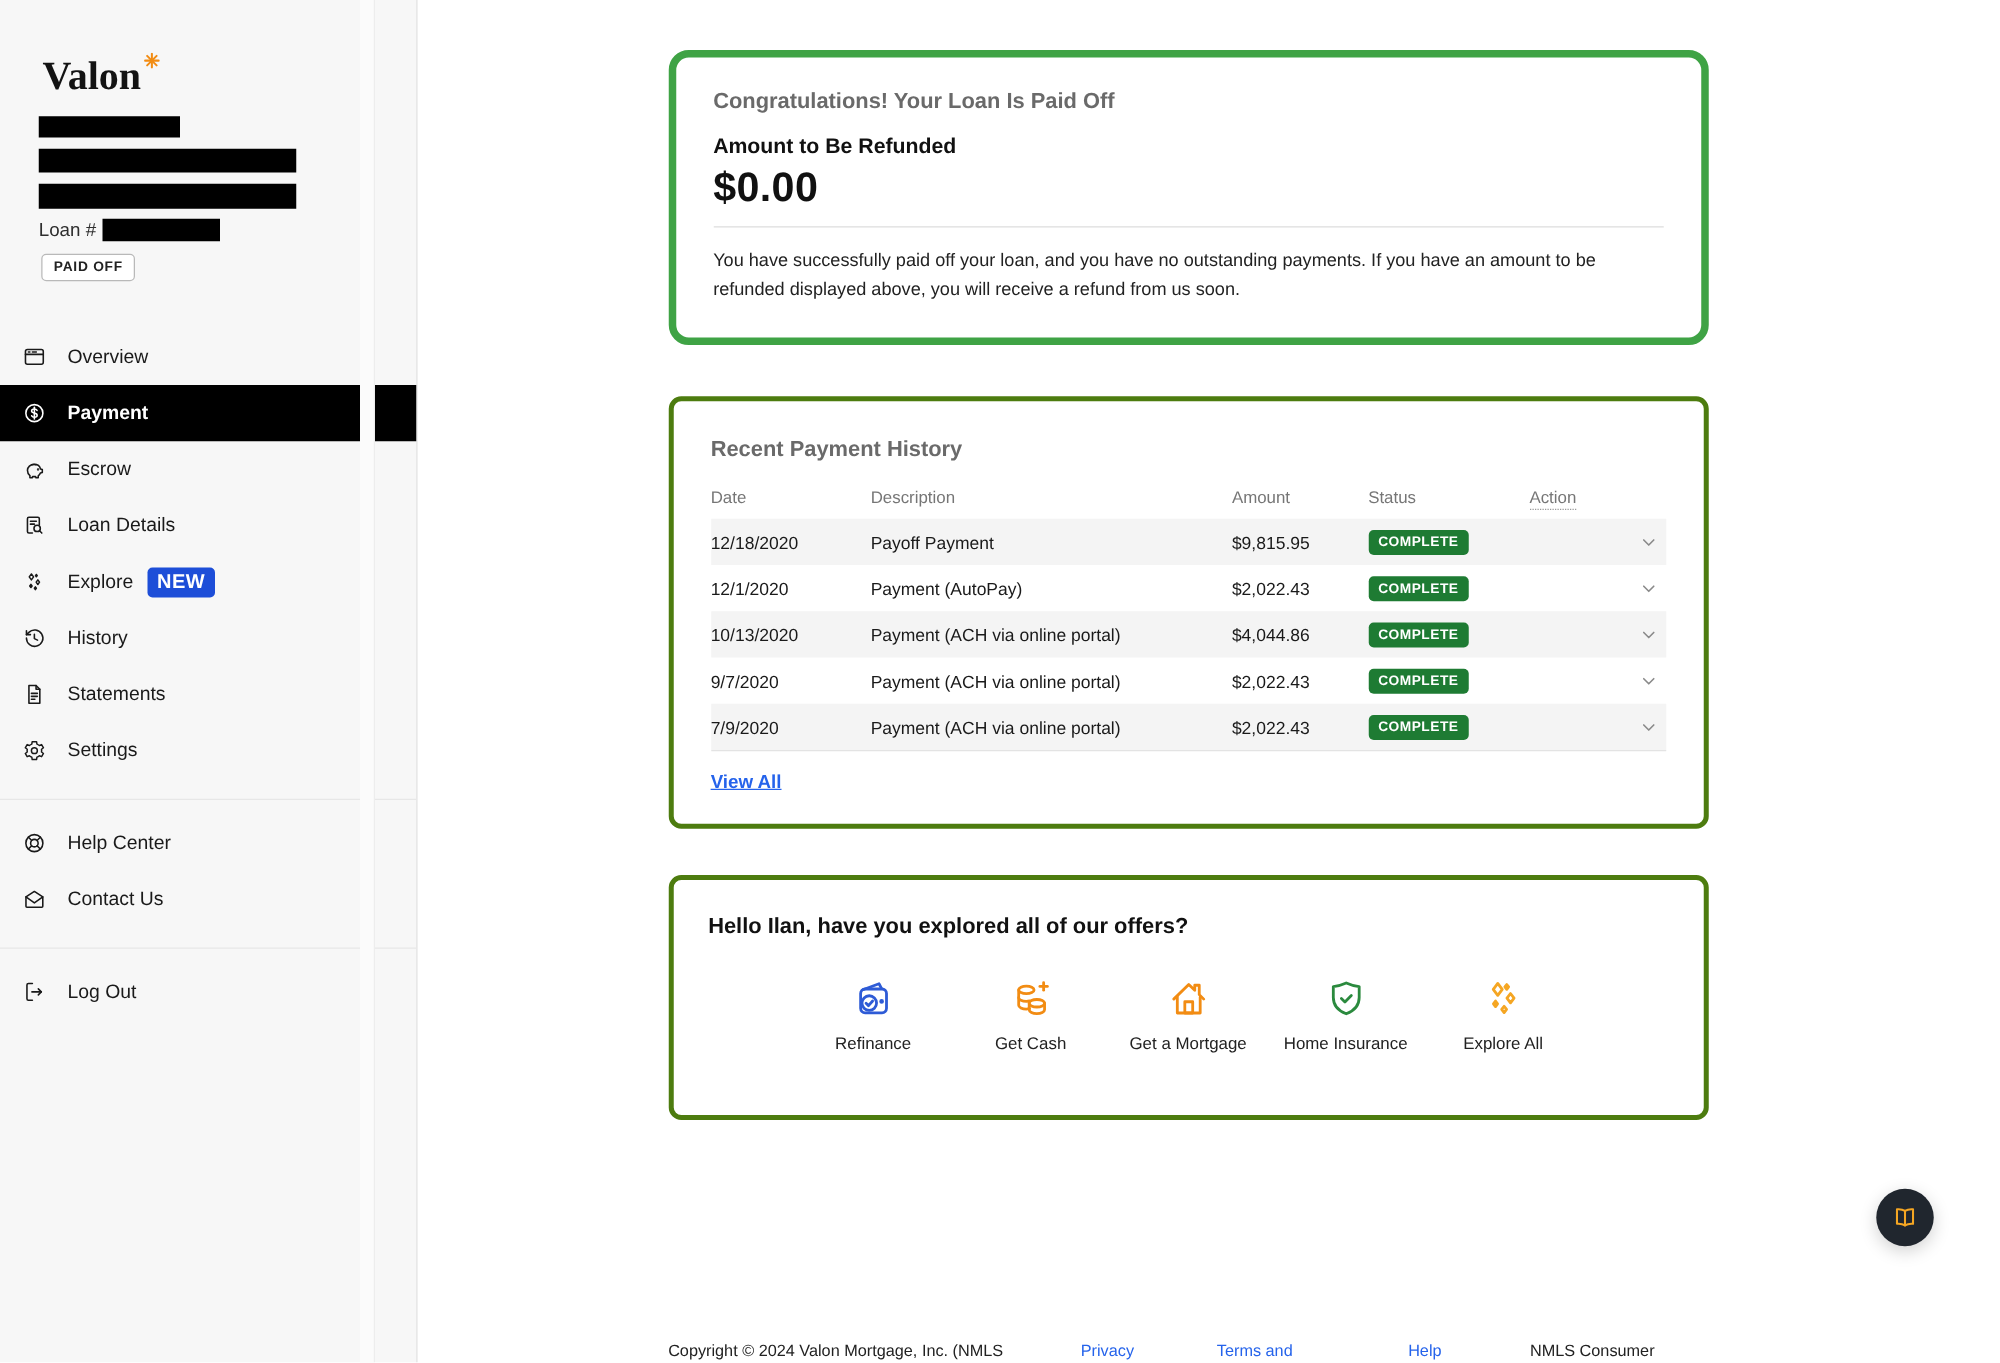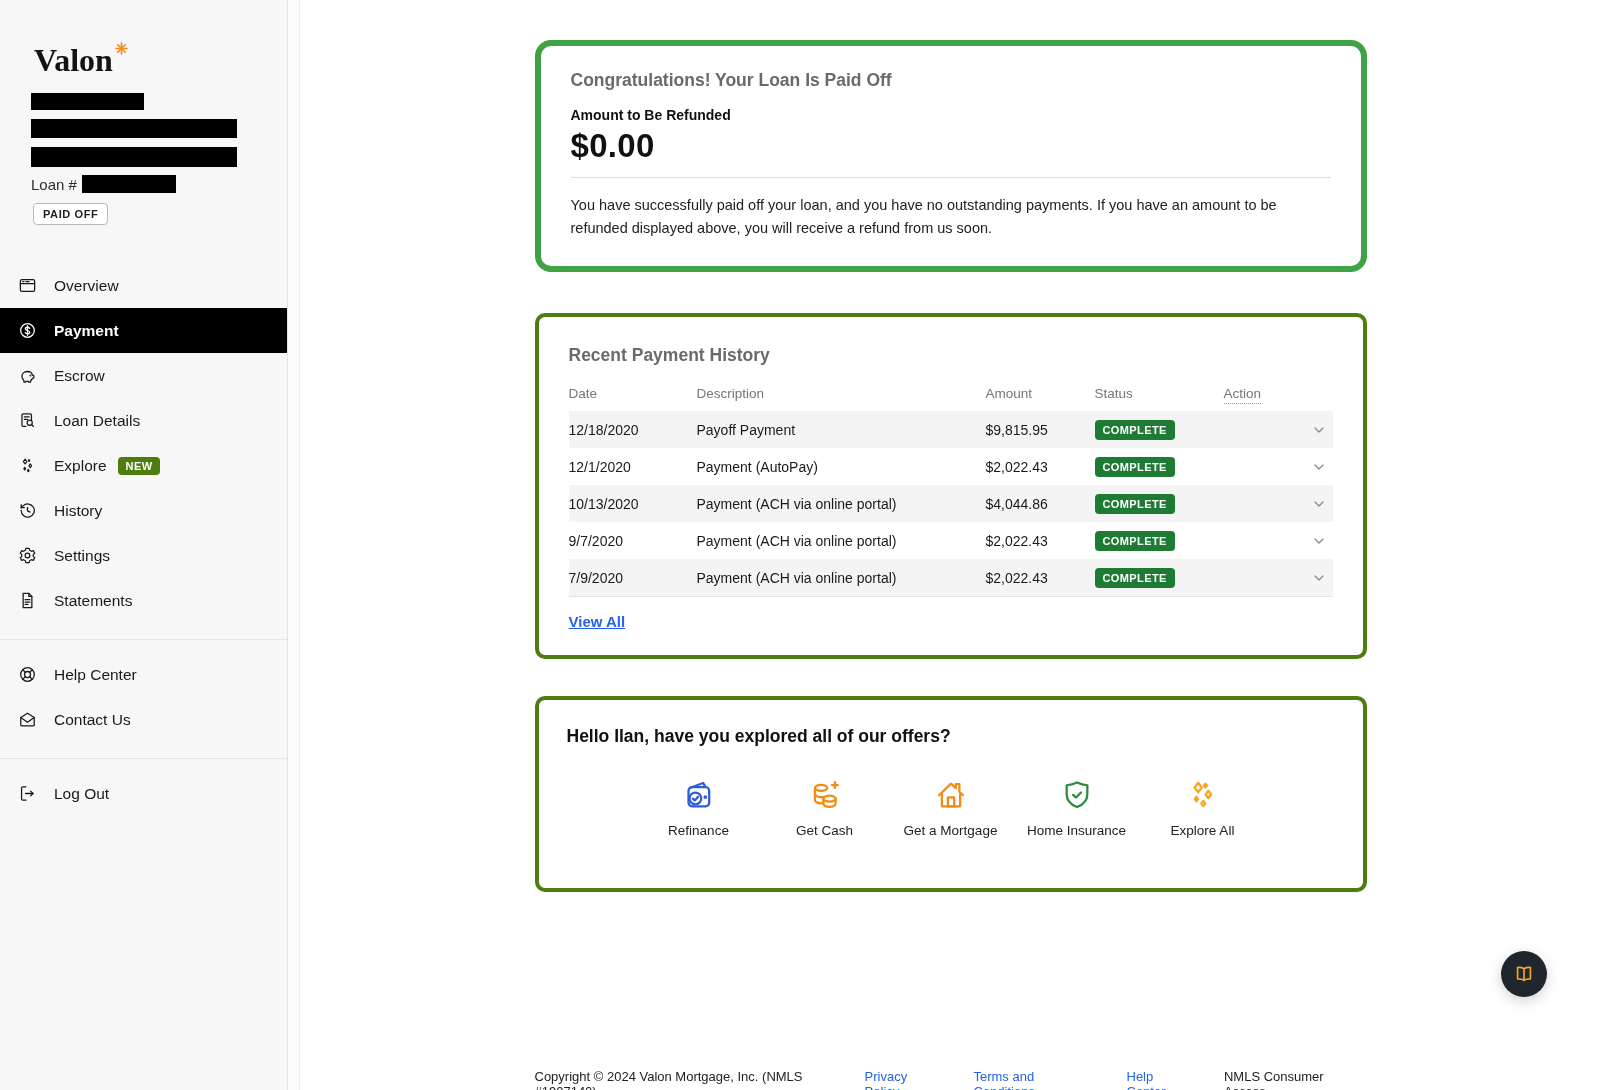--- a/index.html
+++ b/index.html
@@ -3,21 +3,21 @@
 <meta charset="utf-8">
 <style>
   * { margin:0; padding:0; box-sizing:border-box; }
   html,body { width:1600px; height:1090px; overflow:hidden; }
   body {
     font-family:"Liberation Sans", sans-serif;
     background:#ffffff; color:#1a1a1a; position:relative;
   }
   
   .sidebar {
-    position:absolute; left:0; top:0; bottom:0; width:288px;
+    position:absolute; left:0; top:0; bottom:0; width:334px;
     background:#f7f7f7; border-right:1px solid #e3e3e3;
   }
   .gutter {
     position:absolute; left:288px; top:0; bottom:0; width:12px;
     background:#fbfbfb; border-right:1px solid #ededed;
   }
   .logo { margin:44px 0 0 34px; display:inline-flex; align-items:flex-start; cursor:pointer; }
   .logo-text {
     font-family:"Liberation Serif", serif; font-weight:700;
     font-size:32px; color:#131313; line-height:1;
@@ -35,36 +35,36 @@
     font-size:11px; font-weight:700; letter-spacing:.6px; color:#222;
   }
   nav { margin-top:38px; }
   .nav-item {
     height:45px; display:flex; align-items:center; padding-left:18px;
     cursor:pointer; color:#1a1a1a; font-size:15.5px;
   }
   .nav-item .nicon { width:19px; height:19px; margin-right:17px; display:flex; align-items:center; }
   .nav-item.active { background:#000; color:#fff; font-weight:700; }
   .nav-badge {
-    margin-left:11px; background:#4d7c0f; color:#fff; font-size:11px;
+    margin-left:11px; background:#1d4ed8; color:#fff; font-size:16px;
     font-weight:700; letter-spacing:.4px; padding:3px 8px; border-radius:4px;
   }
   .nav-divider { border-top:1px solid #e7e7e7; margin:16px 0 12px 0; }
   
   .main {
     position:absolute; left:301px; top:0; right:0; bottom:0;
     display:flex; flex-direction:column; align-items:center;
   }
   .content { width:832px; margin-top:40px; }
   .green-card {
     border:6px solid #3fa345; border-radius:16px; background:#fff;
     padding:24px 30px 26px 30px; margin-bottom:41px;
   }
   .green-card h2 { font-size:17.5px; font-weight:700; color:#6a6a6a; margin-bottom:16px; }
-  .refund-label { font-size:14px; font-weight:700; color:#111; margin-bottom:4px; }
+  .refund-label { font-size:17px; font-weight:700; color:#111; margin-bottom:4px; }
   .refund-amount { font-size:33px; font-weight:800; color:#111; letter-spacing:.3px; }
   .green-card hr { border:none; border-top:1px solid #ddd; margin:12px 0 16px 0; }
   .congrats-msg { font-size:14.5px; color:#222; line-height:1.6; max-width:745px; }
   .card {
     border:4px solid #4d7c0f; border-radius:10px; background:#fff;
   }
   .history-card { padding:28px 30px 24px 30px; margin-bottom:37px; }
   .history-card h2 { font-size:17.5px; font-weight:700; color:#6a6a6a; margin-bottom:20px; }
   .t-head, .t-row {
     display:grid; grid-template-columns:128px 289px 109px 129px 1fr 40px;
@@ -194,38 +194,38 @@
         <svg width="19" height="19" viewBox="0 0 24 24" fill="none" stroke="currentColor" stroke-width="1.6" stroke-linecap="round" stroke-linejoin="round">
           <path d="M4 12a8.3 8.3 0 1 0 2.4-5.8L4 8.5"></path>
           <polyline points="4 4.5 4 8.5 8 8.5"></polyline>
           <polyline points="12 8 12 12.5 15.2 14"></polyline>
         </svg>
       </span>
       <span>History</span>
     </div>
     <div class="nav-item">
       <span class="nicon">
-        <svg width="19" height="19" viewBox="0 0 24 24" fill="none" stroke="currentColor" stroke-width="1.5" stroke-linejoin="round">
-          <circle cx="12" cy="12" r="3"></circle>
-          <path d="M19.2 13.4a7.5 7.5 0 0 0 0-2.8l2-1.5-1.9-3.2-2.3.9a7.5 7.5 0 0 0-2.4-1.4L14.2 3h-4.4l-.4 2.4a7.5 7.5 0 0 0-2.4 1.4l-2.3-.9-1.9 3.2 2 1.5a7.5 7.5 0 0 0 0 2.8l-2 1.5 1.9 3.2 2.3-.9a7.5 7.5 0 0 0 2.4 1.4l.4 2.4h4.4l.4-2.4a7.5 7.5 0 0 0 2.4-1.4l2.3.9 1.9-3.2z"></path>
-        </svg>
-      </span>
-      <span>Settings</span>
-    </div>
-    <div class="nav-item">
-      <span class="nicon">
         <svg width="19" height="19" viewBox="0 0 24 24" fill="none" stroke="currentColor" stroke-width="1.6" stroke-linecap="round" stroke-linejoin="round">
           <path d="M6.5 3h7.2l3.8 3.8V21H6.5z"></path>
             <path d="M13.7 3v3.8h3.8"></path>
           <line x1="9" y1="11" x2="15" y2="11"></line>
             <line x1="9" y1="14" x2="15" y2="14"></line>
             <line x1="9" y1="17" x2="12.5" y2="17"></line>
         </svg>
       </span>
       <span>Statements</span>
+    </div>
+    <div class="nav-item">
+      <span class="nicon">
+        <svg width="19" height="19" viewBox="0 0 24 24" fill="none" stroke="currentColor" stroke-width="1.5" stroke-linejoin="round">
+          <circle cx="12" cy="12" r="3"></circle>
+          <path d="M19.2 13.4a7.5 7.5 0 0 0 0-2.8l2-1.5-1.9-3.2-2.3.9a7.5 7.5 0 0 0-2.4-1.4L14.2 3h-4.4l-.4 2.4a7.5 7.5 0 0 0-2.4 1.4l-2.3-.9-1.9 3.2 2 1.5a7.5 7.5 0 0 0 0 2.8l-2 1.5 1.9 3.2 2.3-.9a7.5 7.5 0 0 0 2.4 1.4l.4 2.4h4.4l.4-2.4a7.5 7.5 0 0 0 2.4-1.4l2.3.9 1.9-3.2z"></path>
+        </svg>
+      </span>
+      <span>Settings</span>
     </div>
 
     <div class="nav-divider"></div>
 
     <div class="nav-item">
       <span class="nicon">
         <svg width="19" height="19" viewBox="0 0 24 24" fill="none" stroke="currentColor" stroke-width="1.6" stroke-linecap="round">
           <circle cx="12" cy="12" r="8.6"></circle>
             <circle cx="12" cy="12" r="3.8"></circle>
           <line x1="6" y1="6" x2="9.3" y2="9.3"></line>

